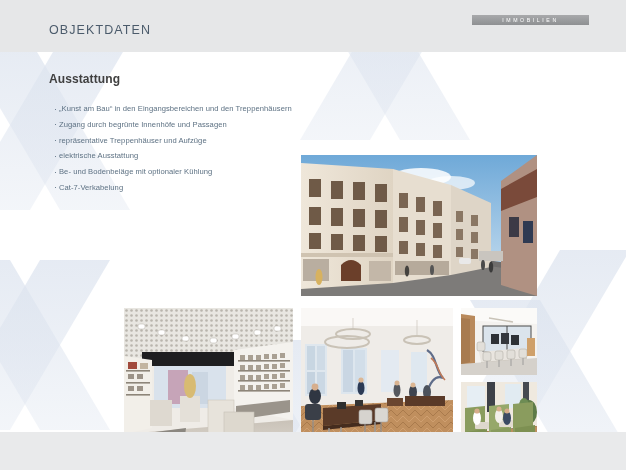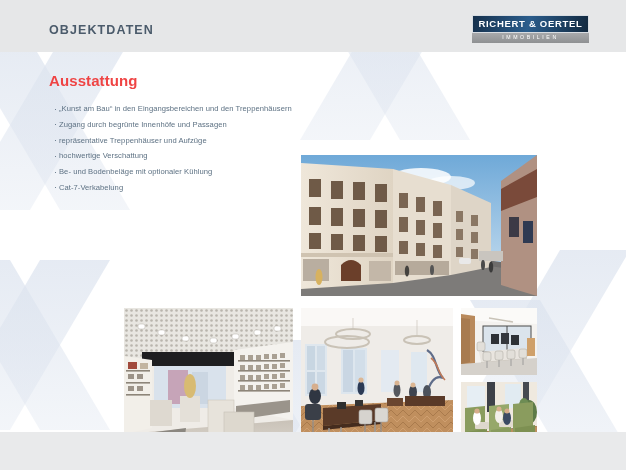--- a/index.html
+++ b/index.html
@@ -40,21 +40,21 @@
     background: #e6e7e8;
     z-index: 2;
   }
   #page-title {
     position: absolute;
     left: 49px;
     top: 23px;
     font-size: 12.5px;
     letter-spacing: 1.1px;
     color: #4b5b6b;
-    font-weight: 700;
+    font-weight: 400;
     white-space: nowrap;
     z-index: 3;
   }
 
   
   #logo {
     position: absolute;
     right: 37px;
     top: 15px;
     width: 117px;
@@ -102,23 +102,23 @@
     left: 0; top: 52px;
     width: 626px;
     height: 380px;
     z-index: 1;
   }
 
   #section-heading {
     position: absolute;
     left: 49px;
     top: 20px;
-    font-size: 15px;
+    font-size: 12px;
     font-weight: bold;
-    color: #ef4444;
+    color: #404040;
     letter-spacing: 0.1px;
   }
 
   #feature-list {
     position: absolute;
     left: 47px;
     top: 45px;
     width: 245px;
     list-style: none;
     margin: 7px;
@@ -179,33 +179,32 @@
       <polygon points="560,250 630,250 530,420 460,420"></polygon>
       <polygon points="180,340 250,340 350,510 280,510"></polygon>
       <polygon points="280,340 350,340 250,510 180,510"></polygon>
     </g>
   </svg>
 
   <div id="header-band"></div>
   <div id="page-title">OBJEKTDATEN</div>
 
   <div id="logo">
-    <div id="logo-main">RICHERT &amp; OERTEL</div>
     <div id="logo-sub">IMMOBILIEN</div>
   </div>
 
   <div id="content">
 
     <div id="section-heading">Ausstattung</div>
 
     <ul id="feature-list">
       <li>„Kunst am Bau“ in den Eingangsbereichen und den Treppenhäusern</li>
       <li>Zugang durch begrünte Innenhöfe und Passagen</li>
       <li>repräsentative Treppenhäuser und Aufzüge</li>
-      <li>hochwertige Verschattung</li>
+      <li>elektrische Ausstattung</li>
       <li>Be- und Bodenbeläge mit optionaler Kühlung</li>
       <li>Cat-7-Verkabelung</li>
     </ul>
 
     <div class="photo" id="photo-street">
       <svg width="236" height="141" viewBox="0 0 236 141">
         <defs>
           <linearGradient id="skyg" x1="0" y1="0" x2="0" y2="1">
             <stop offset="0%" stop-color="#6fa9d8"></stop>
               <stop offset="100%" stop-color="#cfe3f2"></stop>

